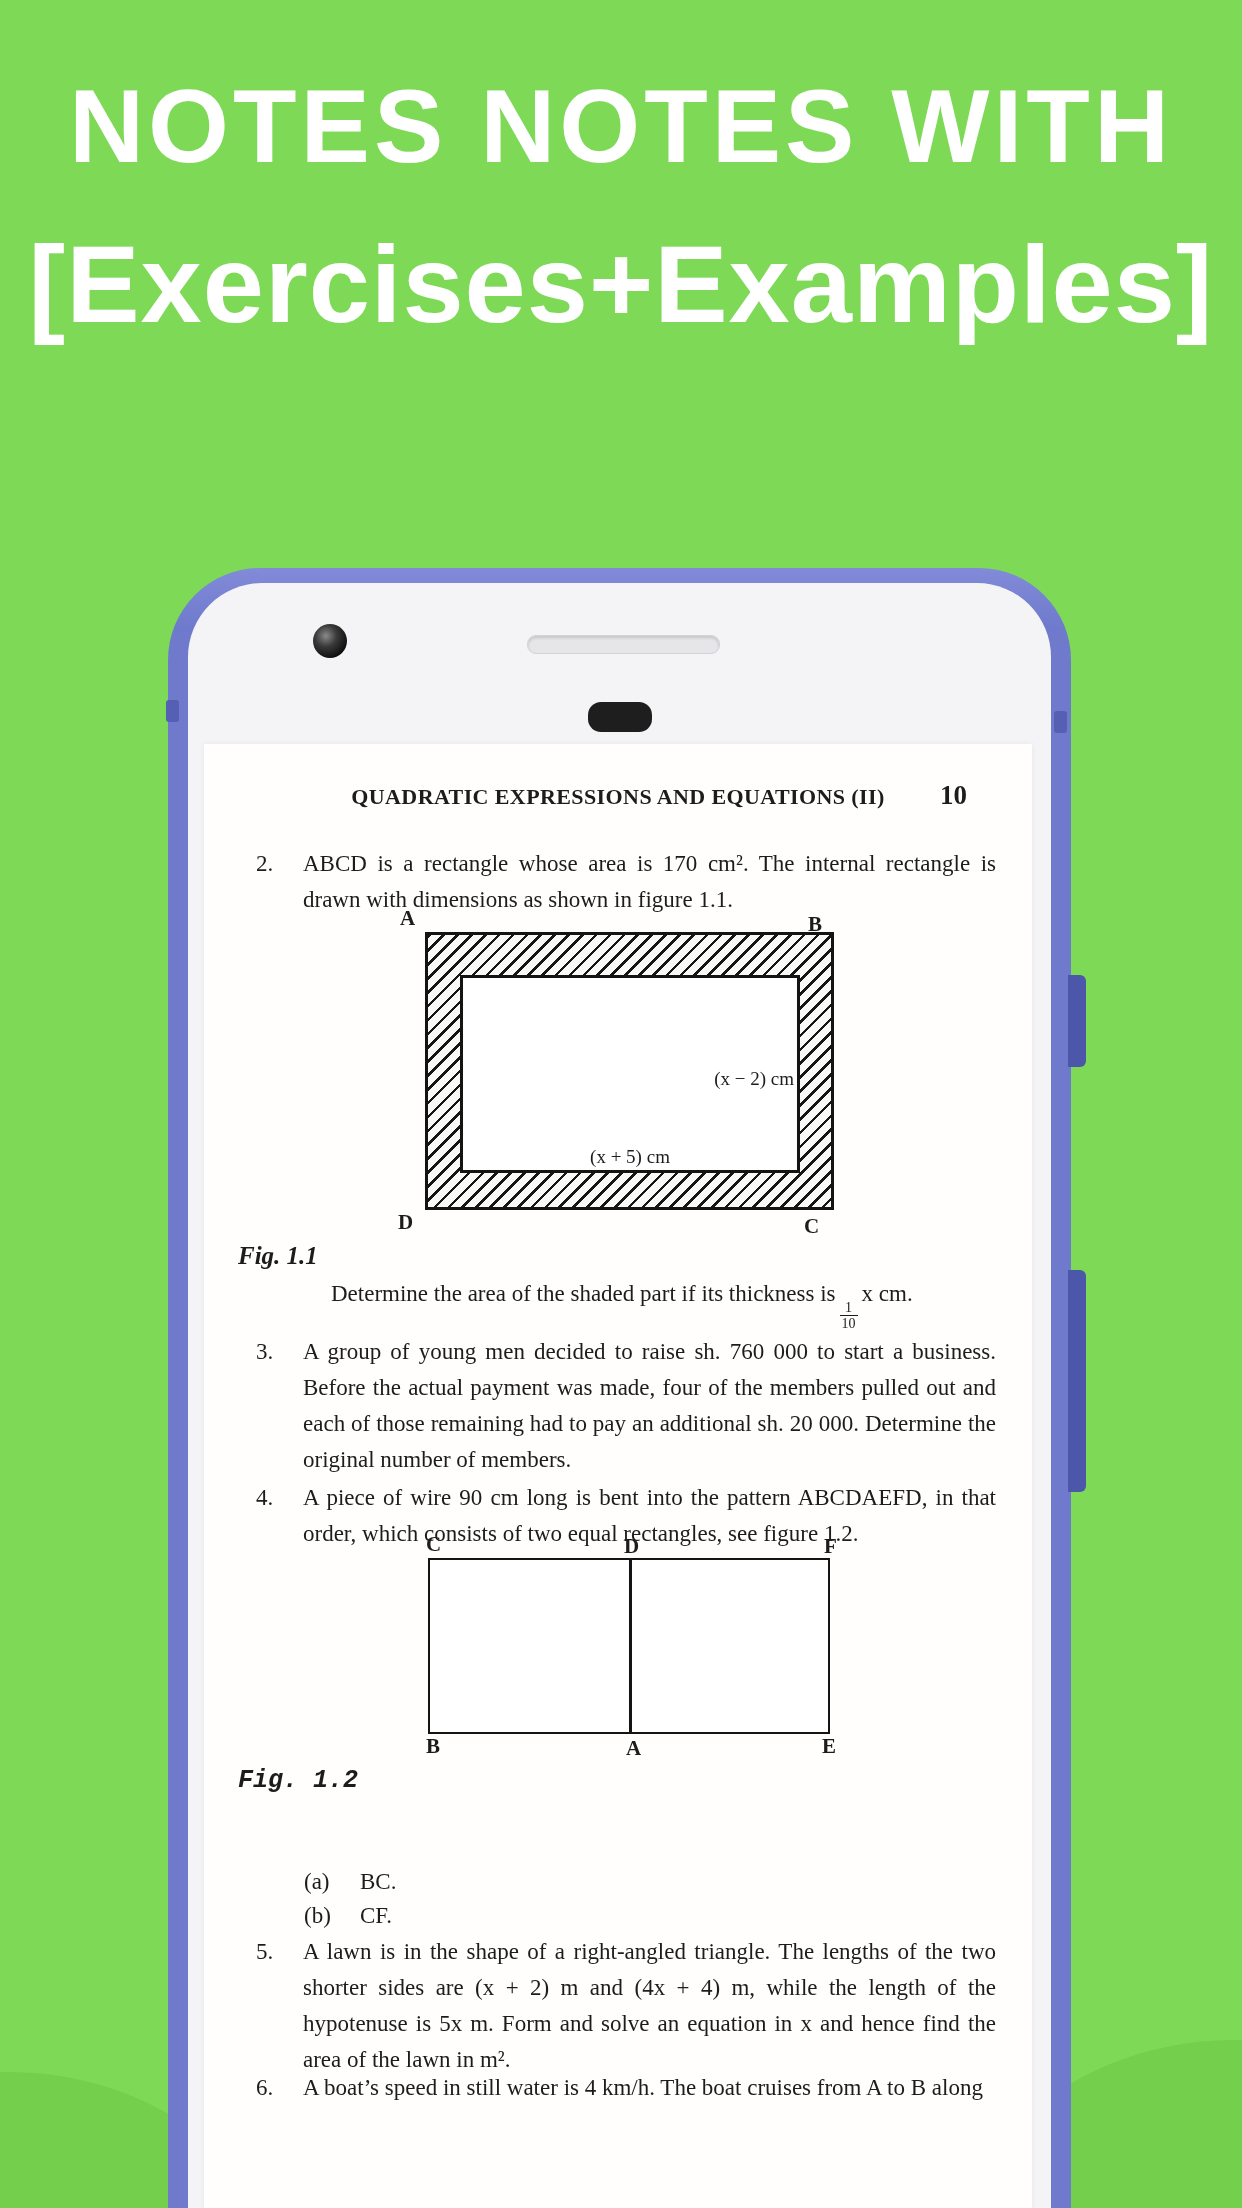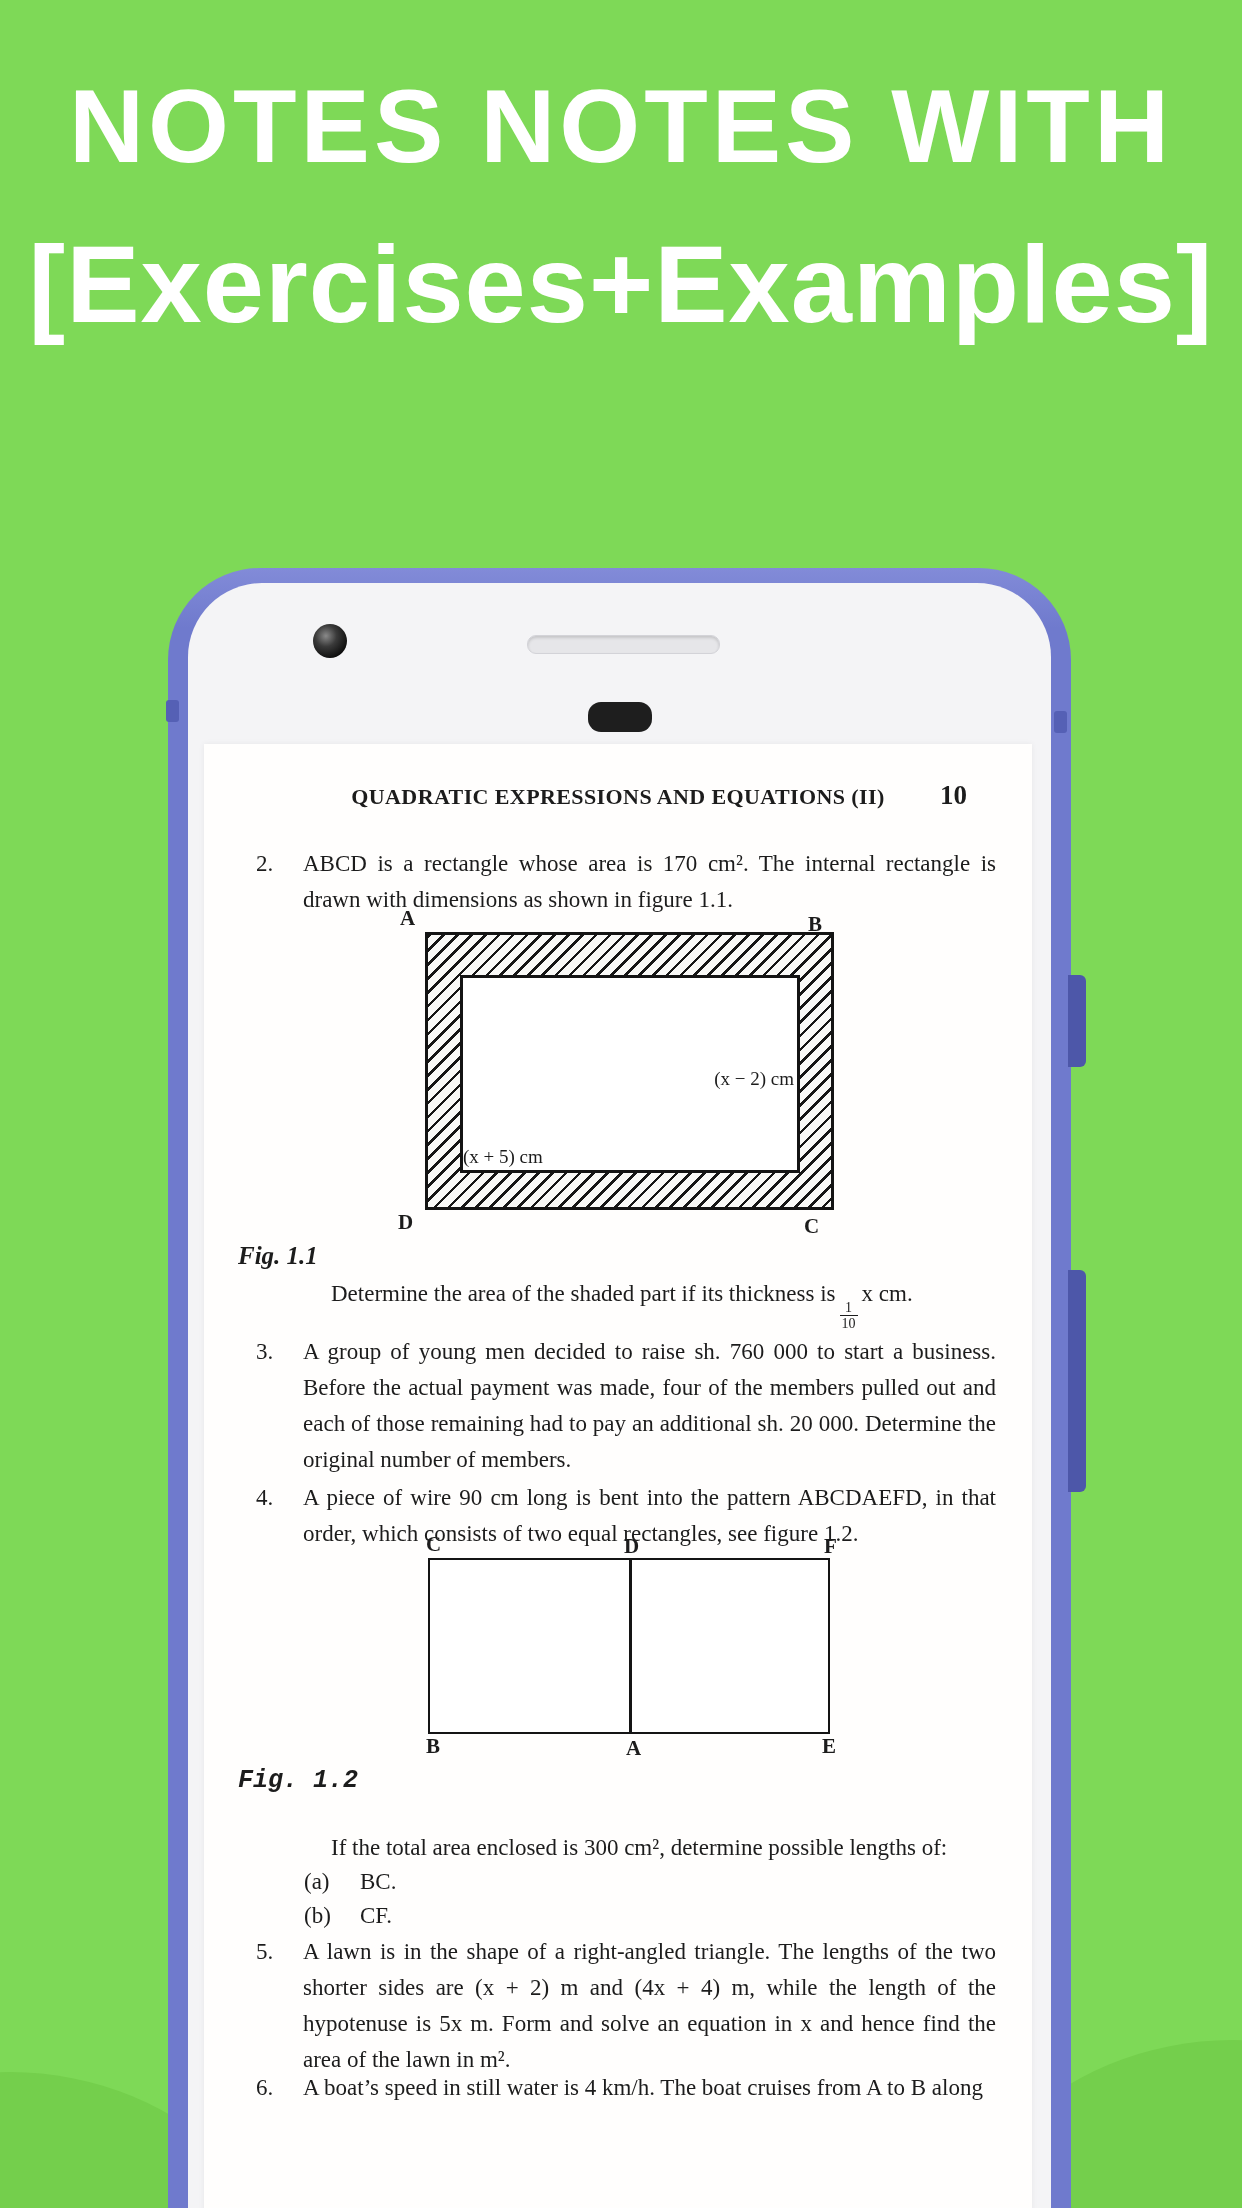--- a/index.html
+++ b/index.html
@@ -106,21 +106,21 @@
   .f1-inner {
     position: absolute; left: 32px; top: 40px; width: 334px; height: 192px;
     background: #ffffff; border: 3px solid #141414;
   }
   .f1-a { left: 4px;   top: 2px; }
   .f1-b { left: 412px; top: 8px; }
   .f1-d { left: 2px;   top: 306px; }
   .f1-c { left: 408px; top: 310px; }
   .dim-label { position: absolute; font-size: 19px; }
   .f1-dim-right  { right: 3px; top: 90px; }
-  .f1-dim-bottom { left: 0; right: 0; bottom: 2px; text-align: left; }
+  .f1-dim-bottom { left: 0; right: 0; bottom: 2px; text-align: center; }
   
   .fig2 { position: absolute; left: 186px; top: 788px; width: 470px; height: 232px; }
   .f2-rect {
     position: absolute; left: 38px; top: 26px; width: 398px; height: 172px;
     border: 2.5px solid #141414; background: #ffffff;
   }
   .f2-divider { position: absolute; left: 50%; top: 0; bottom: 0; width: 2.5px; background: #141414; }
   .f2-c { left: 36px;  top: 0; }
   .f2-d { left: 234px; top: 2px; }
   .f2-f { left: 434px; top: 2px; }
@@ -191,21 +191,20 @@
         <span class="corner-label f2-f">F</span>
         <span class="corner-label f2-b">B</span>
         <span class="corner-label f2-a">A</span>
         <span class="corner-label f2-e">E</span>
         <div class="f2-rect">
           <div class="f2-divider"></div>
         </div>
       </div>
       <div class="fig-caption caption2">Fig. 1.2</div>
 
-      <div class="para area-para">If the total area enclosed is 300 cm², determine possible lengths of:</div>
       <div class="sub-item sub-a">
         <span>(a)</span>
         <span>BC.</span>
       </div>
       <div class="sub-item sub-b">
         <span>(b)</span>
         <span>CF.</span>
       </div>
 
       <div class="ex ex5">

